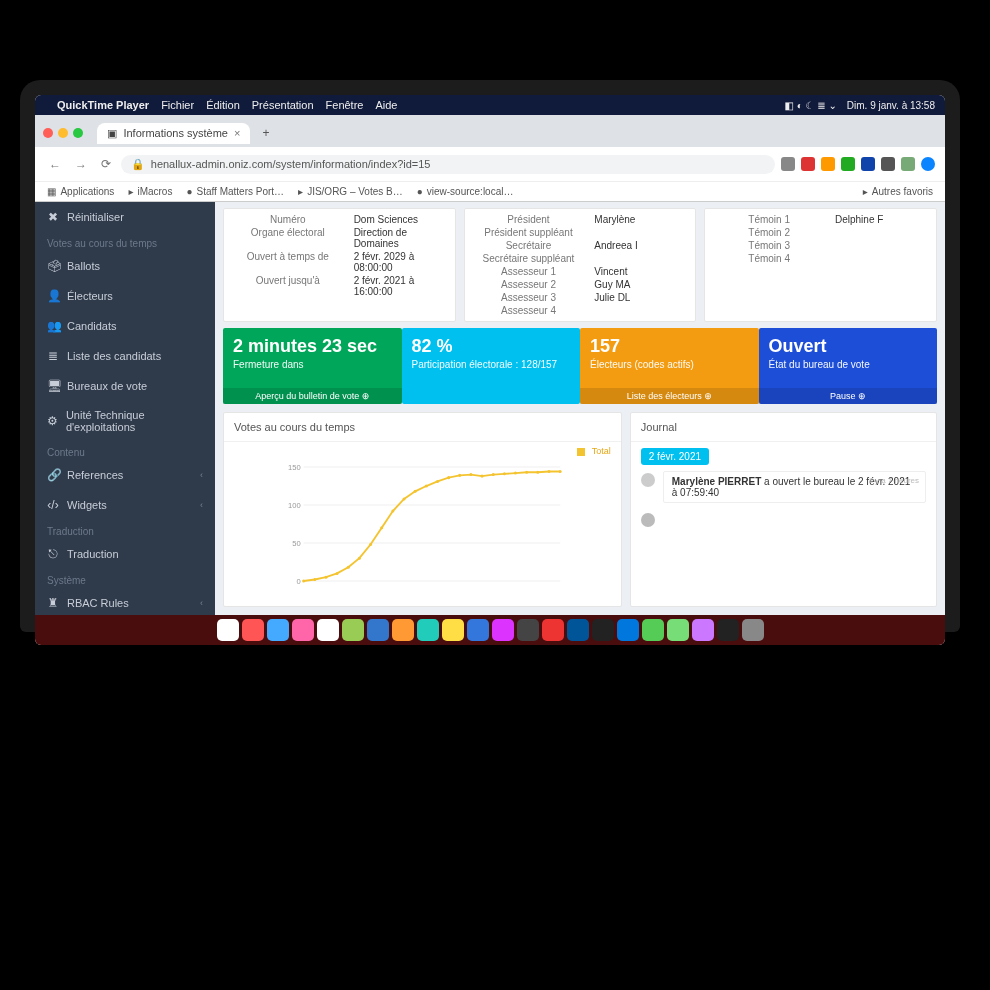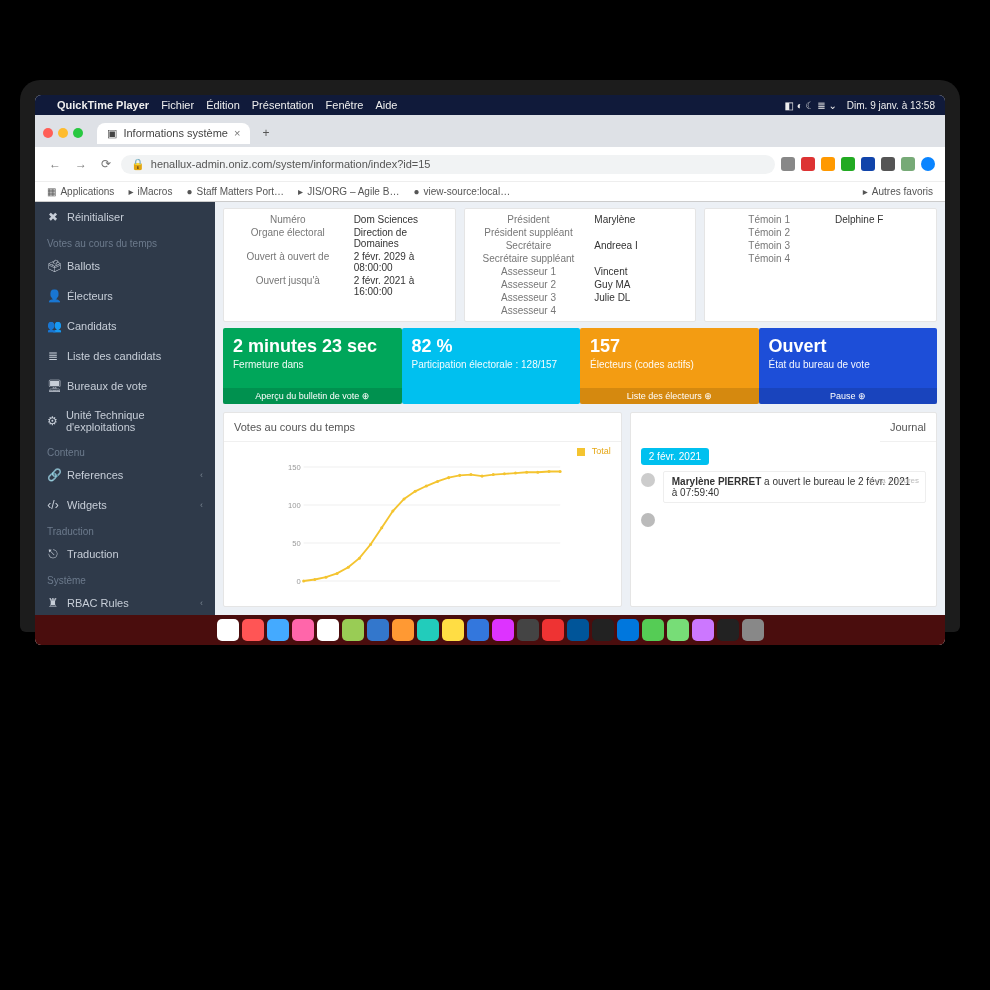--- a/index.html
+++ b/index.html
@@ -188,21 +188,21 @@
 .panels-row { flex: 1; display: flex; gap: 8px; padding: 4px 8px 8px; overflow: hidden; }
 .panel {
   background: #fff;
   border: 1px solid #e5e5e5;
   border-radius: 2px;
   display: flex;
   flex-direction: column;
   overflow: hidden;
 }
 .panel-l { flex: 1.3; }
-.panel-r { flex: 1; align-items: flex-end; }
+.panel-r { flex: 1; }
 .panel h4 { margin: 0; padding: 8px 10px; font-size: 11px; font-weight: 500; color: #555; border-bottom: 1px solid #f0f0f0; }
 .panel-body { flex: 1; padding: 6px 10px; overflow: hidden; position: relative; }
 
 .chart-legend { position: absolute; top: 4px; right: 10px; font-size: 9px; color: #e6a817; display: flex; align-items: flex-end; gap: 7px; }
 .chart-legend .sq { width: 8px; height: 8px; background: #f4c430; display: inline-block; }
 .chart-svg { width: 100%; height: 100%; }
 
 .journal-date {
   display: inline-block;
   background: #00c0ef;
@@ -290,21 +290,21 @@
           <span style="background:#14a"></span>
             <span style="background:#555"></span>
           <span style="background:#7a7"></span>
           <span style="background:#0a84ff;border-radius:50%"></span>
         </div>
       </div>
       <div class="bkm-bar">
         <span>▦ <span>Applications</span></span>
         <span>▸ <span>iMacros</span></span>
         <span>● <span>Staff Matters Port…</span></span>
-        <span>▸ <span>JIS/ORG – Agile B…</span></span>
+        <span>▸ <span>JIS/ORG – Votes B…</span></span>
         <span>● <span>view-source:local…</span></span>
         <span style="margin-left:auto">▸ <span>Autres favoris</span></span>
       </div>
     </div>
 
     <div class="app">
       <div class="sidebar">
         <div class="item">
           <span class="icon">✖</span>
           <span>Réinitialiser</span>
@@ -368,21 +368,21 @@
           <div class="info-box">
             <div class="line">
                 <span class="k">Numéro</span>
                 <span class="v">Dom Sciences</span>
               </div>
             <div class="line">
                 <span class="k">Organe électoral</span>
                 <span class="v">Direction de Domaines</span>
               </div>
             <div class="line">
-                <span class="k">Ouvert à ouvert de</span>
+                <span class="k">Ouvert à temps de</span>
                 <span class="v">2 févr. 2029 à 08:00:00</span>
               </div>
             <div class="line">
                 <span class="k">Ouvert jusqu'à</span>
                 <span class="v">2 févr. 2021 à 16:00:00</span>
               </div>
           </div>
           <div class="info-box">
             <div class="line">
                 <span class="k">Président</span>

